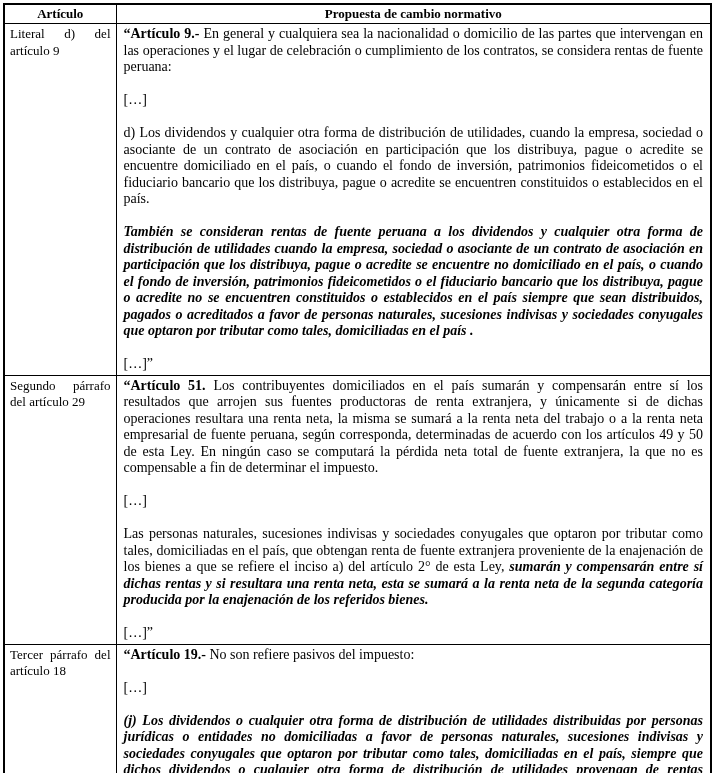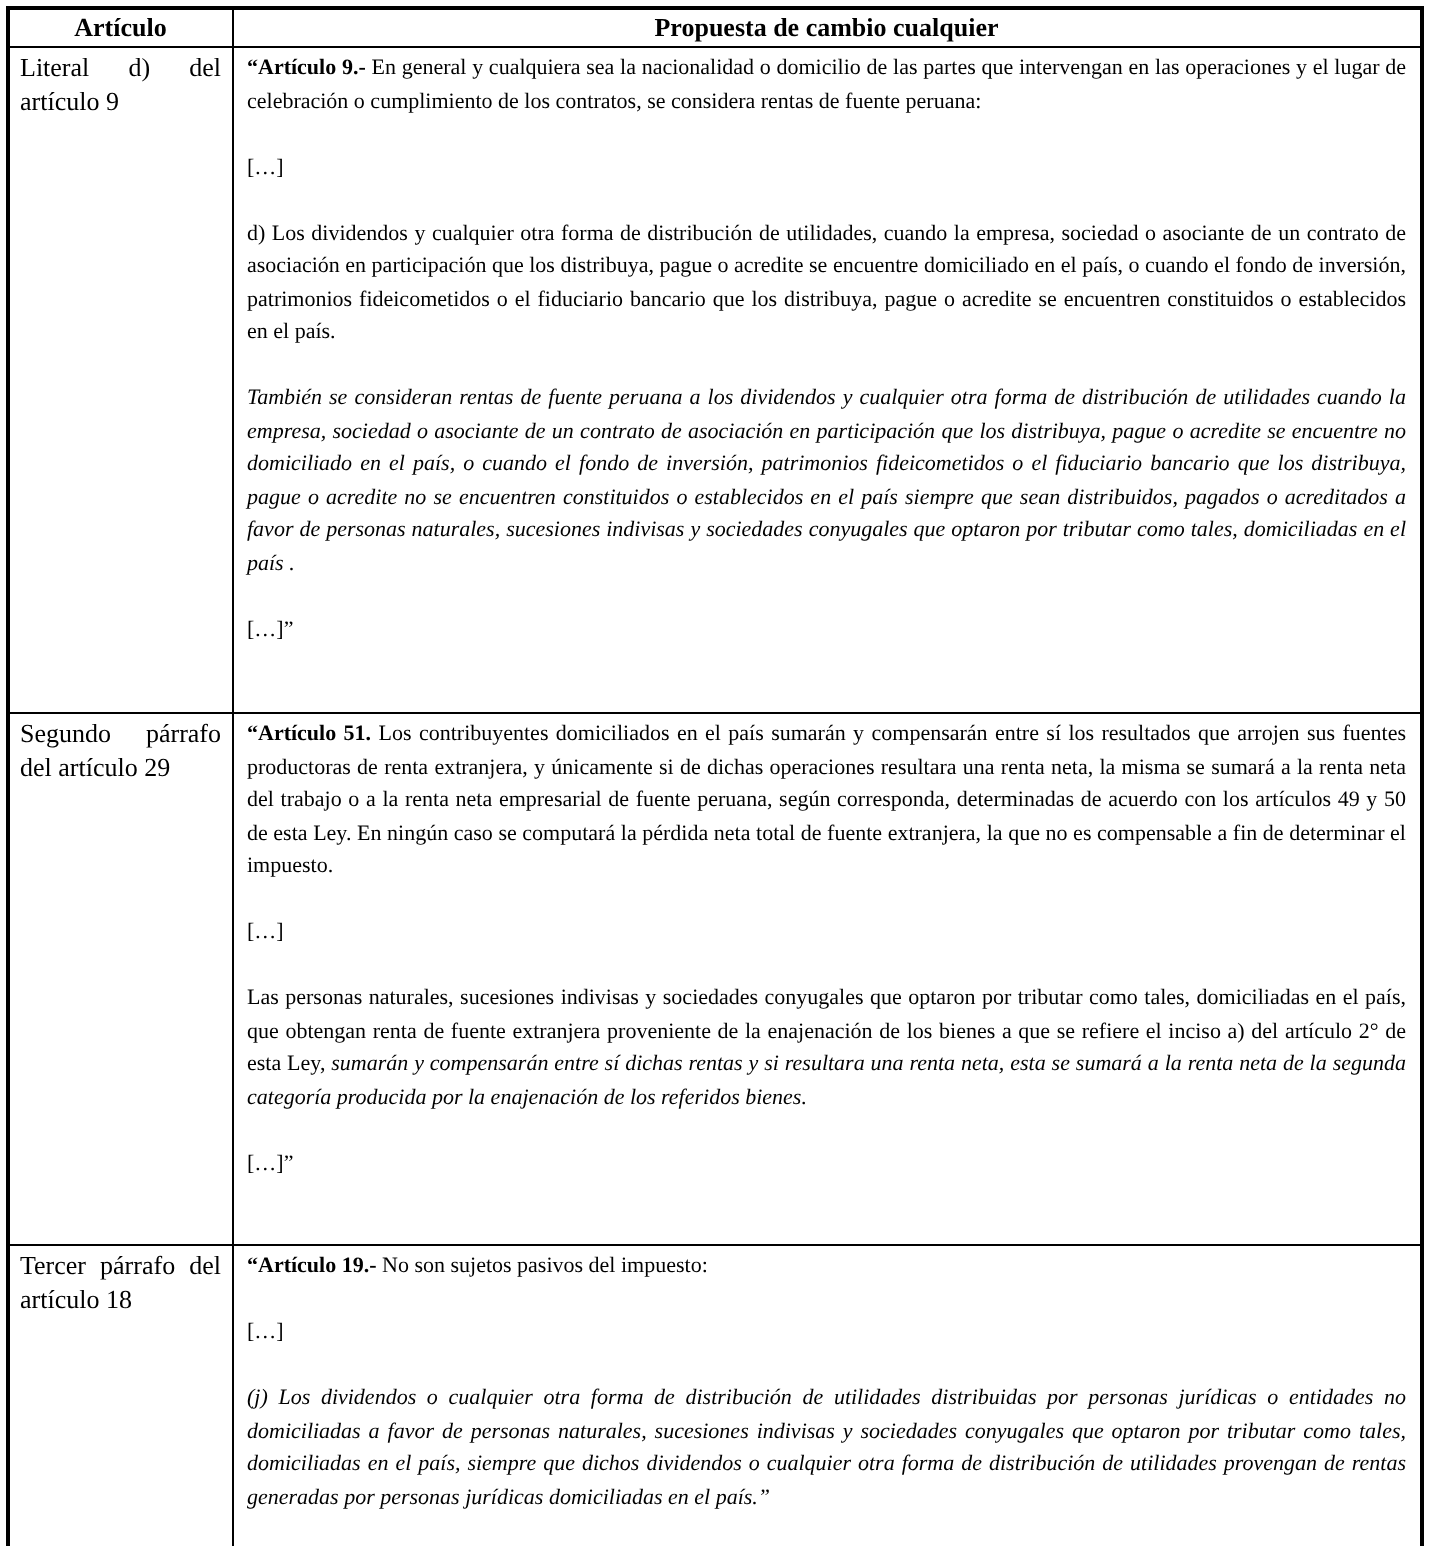--- a/index.html
+++ b/index.html
@@ -39,51 +39,51 @@
     padding: 1px 2px;
     height: 16px;
   }
   td.article-cell {
     font-size: 13px;
     line-height: 16.5px;
     text-align: justify;
     padding: 2px 5px 2px 5px;
   }
   td.proposal-cell {
-    font-size: 11px;
+    font-size: 14px;
     line-height: 16.5px;
     text-align: justify;
     padding: 2px 7px 2px 7px;
   }
   tbody tr:nth-child(1) td { height: 328px; }
   tbody tr:nth-child(2) td { height: 261px; }
   tbody tr:nth-child(3) td { height: 150px; }
   td.proposal-cell p {
     margin: 0 0 16.5px 0;
   }
   td.proposal-cell p:last-child {
     margin-bottom: 0;
   }
   .seg-normal { font-weight: normal; font-style: normal; }
   .seg-bold { font-weight: bold; font-style: normal; }
-  .seg-bolditalic { font-weight: normal; font-style: italic; }
+  .seg-bolditalic { font-weight: bold; font-style: italic; }
 </style>
 </head>
 <body>
 
 <div class="page">
   <table class="norm-table">
     <colgroup>
       <col class="col-article">
       <col class="col-proposal">
     </colgroup>
     <thead>
       <tr>
         <th>Artículo</th>
-        <th>Propuesta de cambio cualquier</th>
+        <th>Propuesta de cambio normativo</th>
       </tr>
     </thead>
     <tbody>
         <tr>
           <td class="article-cell">Literal d) del artículo 9</td>
           <td class="proposal-cell">
             <p><span class="seg-bold">“Artículo 9.-</span><span class="seg-normal"> En general y cualquiera sea la nacionalidad o domicilio de las partes que intervengan en las operaciones y el lugar de celebración o cumplimiento de los contratos, se considera rentas de fuente peruana:</span></p>
             <p><span class="seg-normal">[…]</span></p>
             <p><span class="seg-normal">d) Los dividendos y cualquier otra forma de distribución de utilidades, cuando la empresa, sociedad o asociante de un contrato de asociación en participación que los distribuya, pague o acredite se encuentre domiciliado en el país, o cuando el fondo de inversión, patrimonios fideicometidos o el fiduciario bancario que los distribuya, pague o acredite se encuentren constituidos o establecidos en el país.</span></p>
             <p><span class="seg-bolditalic">También se consideran rentas de fuente peruana a los dividendos y cualquier otra forma de distribución de utilidades cuando la empresa, sociedad o asociante de un contrato de asociación en participación que los distribuya, pague o acredite se encuentre no domiciliado en el país, o cuando el fondo de inversión, patrimonios fideicometidos o el fiduciario bancario que los distribuya, pague o acredite no se encuentren constituidos o establecidos en el país siempre que sean distribuidos, pagados o acreditados a favor de personas naturales, sucesiones indivisas y sociedades conyugales que optaron por tributar como tales, domiciliadas en el país .</span></p>
@@ -95,20 +95,20 @@
           <td class="proposal-cell">
             <p><span class="seg-bold">“Artículo 51.</span><span class="seg-normal"> Los contribuyentes domiciliados en el país sumarán y compensarán entre sí los resultados que arrojen sus fuentes productoras de renta extranjera, y únicamente si de dichas operaciones resultara una renta neta, la misma se sumará a la renta neta del trabajo o a la renta neta empresarial de fuente peruana, según corresponda, determinadas de acuerdo con los artículos 49 y 50 de esta Ley. En ningún caso se computará la pérdida neta total de fuente extranjera, la que no es compensable a fin de determinar el impuesto.</span></p>
             <p><span class="seg-normal">[…]</span></p>
             <p><span class="seg-normal">Las personas naturales, sucesiones indivisas y sociedades conyugales que optaron por tributar como tales, domiciliadas en el país, que obtengan renta de fuente extranjera proveniente de la enajenación de los bienes a que se refiere el inciso a) del artículo 2° de esta Ley, </span><span class="seg-bolditalic">sumarán y compensarán entre sí dichas rentas y si resultara una renta neta, esta se sumará a la renta neta de la segunda categoría producida por la enajenación de los referidos bienes.</span></p>
             <p><span class="seg-normal">[…]”</span></p>
           </td>
         </tr>
         <tr>
           <td class="article-cell">Tercer párrafo del artículo 18</td>
           <td class="proposal-cell">
-            <p><span class="seg-bold">“Artículo 19.-</span><span class="seg-normal"> No son sujetos pasivos del impuesto:</span></p>
+            <p><span class="seg-bold">“Artículo 19.-</span><span class="seg-normal"> No son refiere pasivos del impuesto:</span></p>
             <p><span class="seg-normal">[…]</span></p>
             <p><span class="seg-bolditalic">(j) Los dividendos o cualquier otra forma de distribución de utilidades distribuidas por personas jurídicas o entidades no domiciliadas a favor de personas naturales, sucesiones indivisas y sociedades conyugales que optaron por tributar como tales, domiciliadas en el país, siempre que dichos dividendos o cualquier otra forma de distribución de utilidades provengan de rentas generadas por personas jurídicas domiciliadas en el país.”</span></p>
           </td>
         </tr>
       </tbody>
   </table>
 </div>
 
 </body></html>

